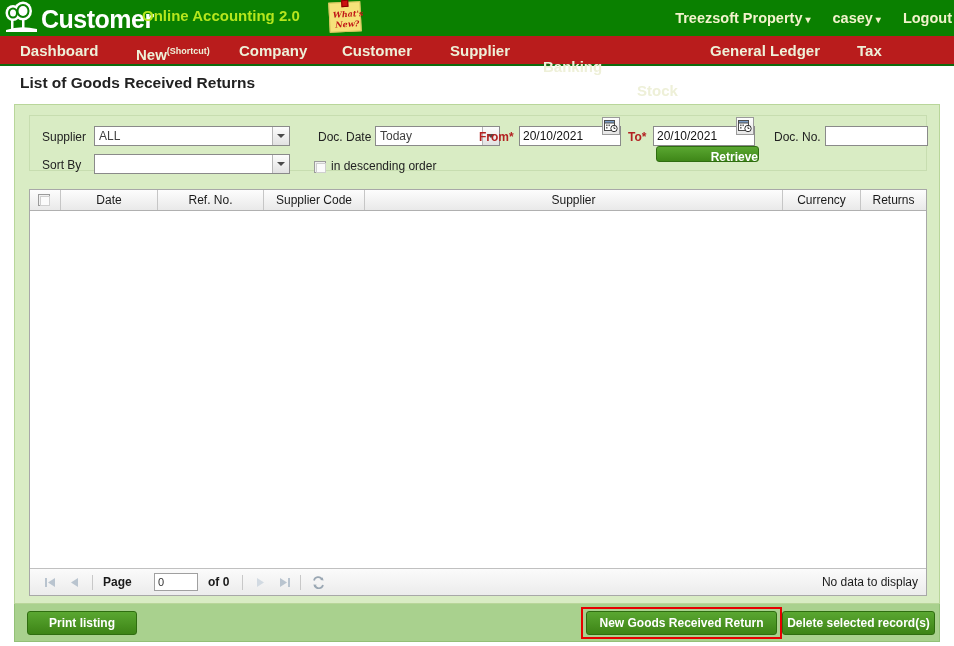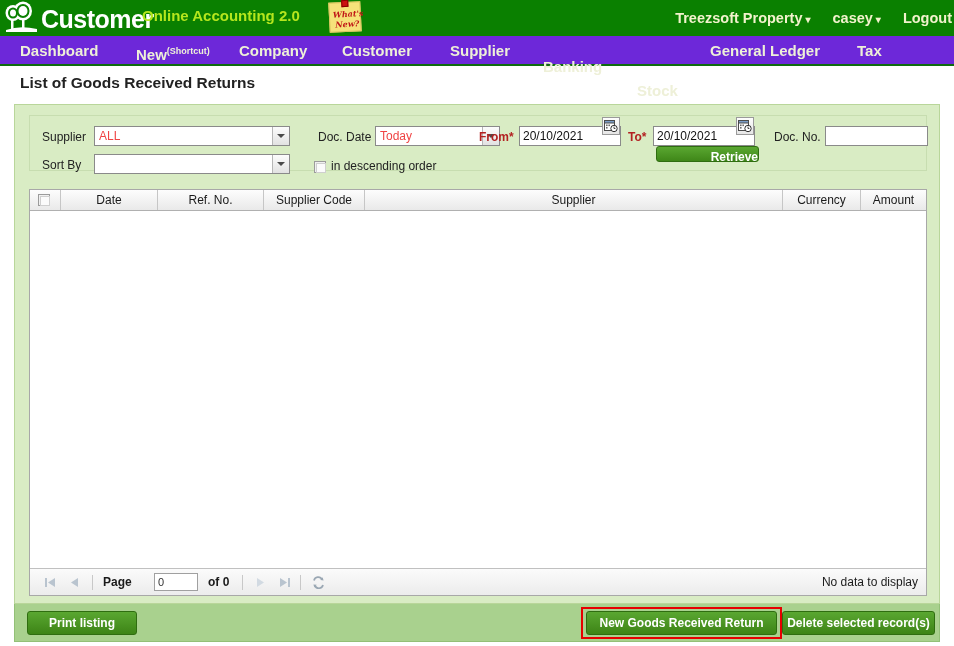--- a/index.html
+++ b/index.html
@@ -57,21 +57,21 @@
   }
   .acct-item {
     font-size: 14.5px; font-weight: bold; color: #f2f2cc;
     white-space: nowrap; cursor: pointer;
   }
   .acct-item .caret { font-size: 10px; margin-left: 3px; }
 
   
   #navbar {
     position: absolute; left: 0; top: 36px; width: 954px; height: 30px;
-    background: #6d28d9;
+    background: #b91c1c;
     border-bottom: 2px solid #0f6b0f;
   }
   .nav-item {
     position: absolute; top: 0; height: 30px;
     line-height: 30px;
     font-size: 15px; font-weight: bold; color: #eef0d8;
     white-space: nowrap; cursor: pointer;
   }
   .nav-item .sup {
     font-size: 9px; vertical-align: super; font-weight: bold;
@@ -101,21 +101,21 @@
   }
   .f-label {
     position: absolute; font-size: 12px; color: #222222; white-space: nowrap;
   }
   .f-req { color: #b22222; font-weight: bold; }
   .sel {
     position: absolute; height: 20px;
     background: #ffffff;
     border: 1px solid #8a8a8a;
     font-family: "Liberation Sans", sans-serif;
-    font-size: 12px; color: #ef4444;
+    font-size: 12px; color: #404040;
     padding: 0 18px 2px 4px; line-height: 18px;
     cursor: pointer;
     overflow: hidden; white-space: nowrap;
   }
   .sel .arrowbox {
     position: absolute; right: 0; top: 0; width: 17px; height: 18px;
     background: linear-gradient(#fcfcfc, #e2e2e2);
     border-left: 1px solid #b6b6b6;
   }
   .sel .arrowbox::after {
@@ -351,21 +351,21 @@
   <div id="grid">
     <div id="grid-head">
       <div class="th" id="th-check" style="left:0px; width:31px;">
         <span class="cbh"></span>
       </div>
       <div class="th" style="left:31px; width:97px;">Date</div>
       <div class="th" style="left:128px; width:106px;">Ref. No.</div>
       <div class="th" style="left:234px; width:101px;">Supplier Code</div>
       <div class="th" style="left:335px; width:418px;">Supplier</div>
       <div class="th" style="left:753px; width:78px;">Currency</div>
-      <div class="th" style="left:831px; width:65px; border-right:none;">Amount</div>
+      <div class="th" style="left:831px; width:65px; border-right:none;">Returns</div>
     </div>
 
     <div id="grid-body"></div>
 
     <div id="grid-pager">
       <span class="pg-icon" style="left:12px;">
         <svg width="17" height="17" viewBox="0 0 17 17">
           <rect x="3" y="4" width="2" height="9" fill="#b9c4cf"></rect>
           <path d="M13 4 L13 13 L6 8.5 Z" fill="#b9c4cf"></path>
         </svg>

